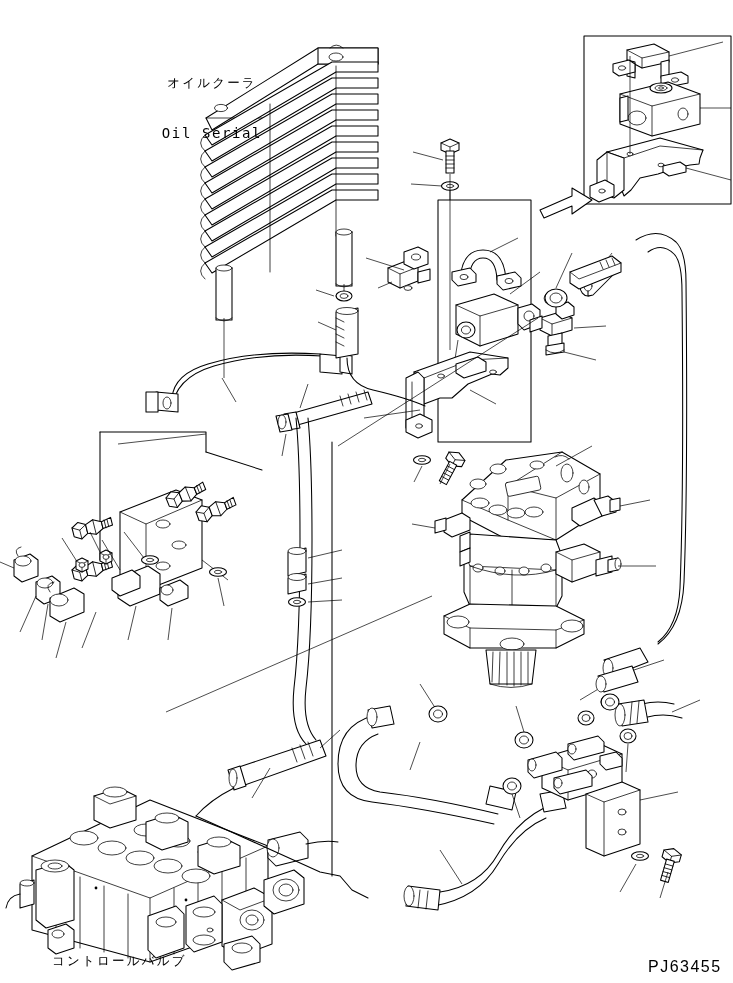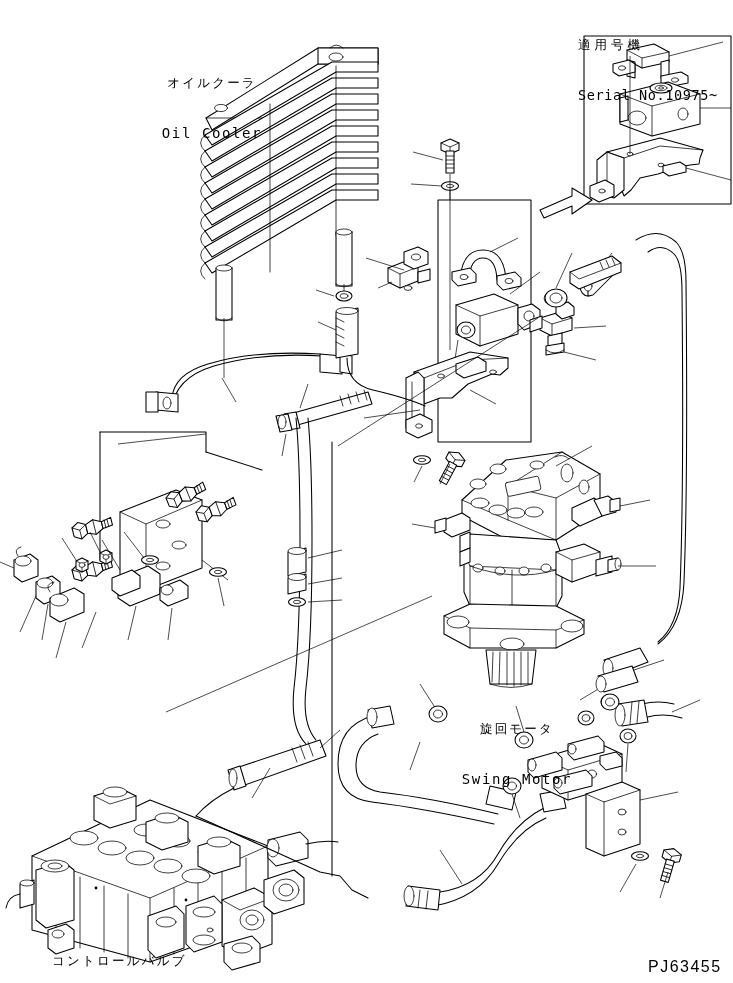--- a/index.html
+++ b/index.html
@@ -704,33 +704,25 @@
     <line class="lead" x1="338" y1="446" x2="538" y2="318"></line>
     <line class="lead" x1="118" y1="444" x2="206" y2="434"></line>
 
     <polyline class="s" points="196,816 320,872 340,876 352,890 368,898"></polyline>
     <polyline class="s" points="332,442 332,876"></polyline>
 
   </svg>
 
   <div class="lbl" id="lbl-oil-cooler">
     <span class="jp">オイルクーラ</span>
-    <span class="en">Oil Cooler</span>
+    <span class="en">Oil Serial</span>
   </div>
 
-  <div class="lbl" id="lbl-swing-motor">
-    <span class="jp">旋回モータ</span>
-    <span class="en">Swing Motor</span>
-  </div>
 
   <div class="lbl" id="lbl-control-valve">
     <span class="jp">コントロールバルブ</span>
     
   </div>
 
-  <div class="lbl" id="lbl-serial">
-    <span class="jp">適用号機</span>
-    <span class="en">Serial No.10975~</span>
-  </div>
 
   <div id="lbl-drawing-no">PJ63455</div>
 
 </div>
 
 </body></html>

